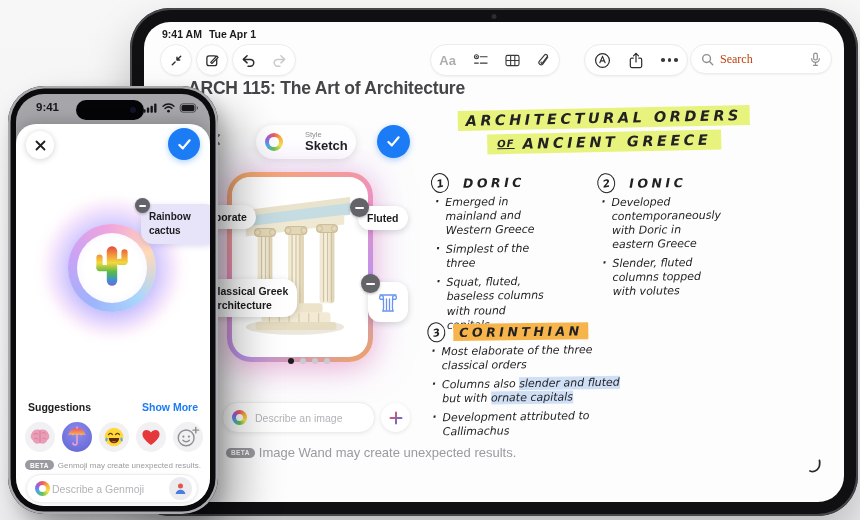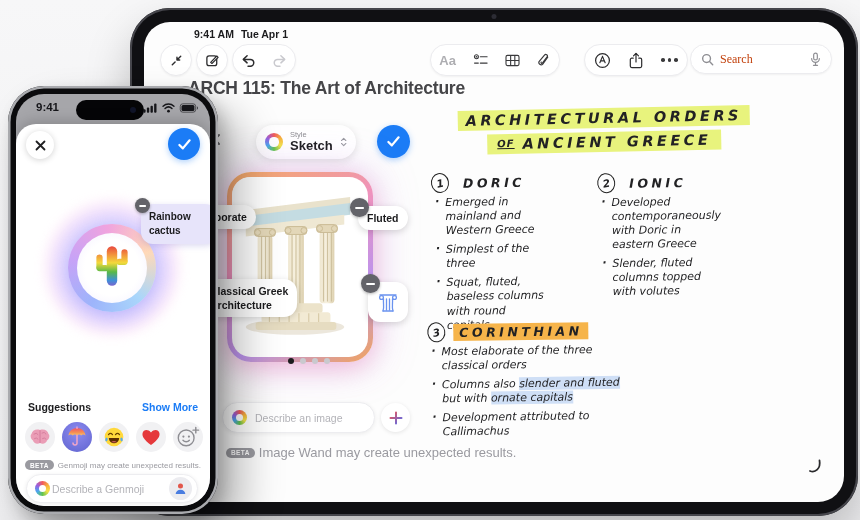--- a/index.html
+++ b/index.html
@@ -4,21 +4,21 @@
 <style>
   html,body{margin:0;padding:0;}
   body{width:860px;height:520px;overflow:hidden;font-family:"Liberation Sans","DejaVu Sans",sans-serif;background:#f2f2f4;}
   .canvas{position:relative;width:860px;height:520px;background:linear-gradient(#f7f7f8,#eeeef0);overflow:hidden;}
   
   .ipad{position:absolute;left:130px;top:8px;width:728px;height:508px;background:#101013;border-radius:40px;
         box-shadow:0 22px 45px rgba(0,0,0,.22), inset 0 0 0 2px #46464c;}
   .ipad-cam{position:absolute;left:50%;top:6px;width:5px;height:5px;border-radius:50%;background:#2c2c34;transform:translateX(-50%);}
   .ipad-screen{position:absolute;left:14px;top:14px;width:700px;height:480px;background:#fdfdfd;border-radius:26px;overflow:hidden;}
   .ipad-status{position:absolute;left:18px;right:18px;top:5px;height:14px;display:flex;justify-content:space-between;align-items:center;font-size:10.5px;color:#1c1c1e;}
-  .ipad-status .left{display:flex;gap:7px;font-weight:bold;margin-left:32px;}
+  .ipad-status .left{display:flex;gap:7px;font-weight:bold;}
   .ipad-status .left .date{font-weight:600;}
   .ipad-status .right{display:flex;gap:5px;align-items:center;font-weight:600;margin-top:32px;}
   .tb-circle{position:absolute;top:22px;width:30px;height:30px;border-radius:50%;background:#fff;border:1px solid #ececef;box-shadow:0 1px 2px rgba(0,0,0,.05);display:flex;align-items:center;justify-content:center;}
   .tb-pill{position:absolute;top:22px;height:30px;border-radius:16px;background:#fff;border:1px solid #ececef;box-shadow:0 1px 2px rgba(0,0,0,.05);display:flex;align-items:center;justify-content:space-around;}
   .aa{font-size:13px;color:#aeaeb2;font-weight:600;}
   .dots3{display:flex;gap:3px;}
   .dots3 i{width:3.5px;height:3.5px;border-radius:50%;background:#3a3a3c;}
   .search-pill{justify-content:flex-start;gap:6px;padding:0 10px;box-sizing:border-box;}
   .search-text{font-size:12px;color:#c2410c;flex:1;font-family:Liberation Serif, serif;}
   .note-title{position:absolute;left:44px;top:56px;font-size:17.5px;font-weight:bold;color:#454548;letter-spacing:-.2px;}
@@ -33,21 +33,21 @@
   .hw-head .l2{display:inline-block;margin-top:4px;font-size:14.5px;letter-spacing:3.5px;font-weight:bold;padding:2px 10px;}
   .hw-head .of{font-size:10px;text-decoration:underline;letter-spacing:1px;margin-right:8px;vertical-align:2px;}
   .hw-sec{position:absolute;transform:rotate(-0.8deg);}
   .sec-head{display:flex;align-items:center;gap:8px;margin-bottom:3px;}
   .circ-num{display:inline-flex;align-items:center;justify-content:center;width:16px;height:18px;border:1.6px solid #222;border-radius:50%;font-size:10.5px;font-weight:bold;transform:rotate(-10deg);flex:0 0 auto;}
   .sec-title{font-size:12.5px;letter-spacing:3.5px;font-weight:bold;padding:1px 6px;}
   .hw-b{position:relative;font-size:11px;line-height:1.28;white-space:pre-line;margin:3px 0 5px 14px;}
   .hw-b::before{content:"·";position:absolute;left:-10px;top:-1px;font-weight:bold;}
   
   .wand-x{position:absolute;left:61px;top:108px;width:18px;height:18px;display:flex;align-items:center;justify-content:center;}
-  .style-pill{position:absolute;left:112px;top:103px;width:100px;height:34px;border-radius:18px;background:#fff;box-shadow:0 2px 8px rgba(0,0,0,.12);display:flex;align-items:center;gap:7px;padding:0 9px;box-sizing:border-box;}
+  .style-pill{position:absolute;left:112px;top:103px;width:100px;height:34px;border-radius:18px;background:#fff;box-shadow:0 2px 8px rgba(0,0,0,.12);display:flex;align-items:center;gap:22px;padding:0 9px;box-sizing:border-box;}
   .swirl{border-radius:50%;background:conic-gradient(#f25c5c,#f7b23c,#f4e34a,#63c54f,#4aa8ef,#9a5fe0,#f25c5c);position:relative;flex:0 0 auto;}
   .swirl::after{content:"";position:absolute;inset:24%;background:#fff;border-radius:50%;}
   .style-lines{flex:1;line-height:1.05;}
   .style-cap{font-size:7.5px;color:#8e8e93;}
   .style-val{font-size:13px;font-weight:bold;color:#1c1c1e;}
   .check-btn{position:absolute;width:33px;height:33px;border-radius:50%;background:#1b7cf6;display:flex;align-items:center;justify-content:center;box-shadow:0 2px 6px rgba(27,124,246,.35);}
   .wand-card{position:absolute;left:83px;top:150px;width:136px;height:180px;border-radius:24px;border:5px solid transparent;
      background:linear-gradient(#fff,#fff) padding-box,linear-gradient(150deg,#f4ab62 0%,#ef92bd 38%,#bb93ee 70%,#f2a45c 100%) border-box;
      box-shadow:0 6px 26px rgba(238,146,189,.55),0 0 44px rgba(187,147,238,.35);}
   .wand-card svg{position:absolute;inset:0;border-radius:18px;}

